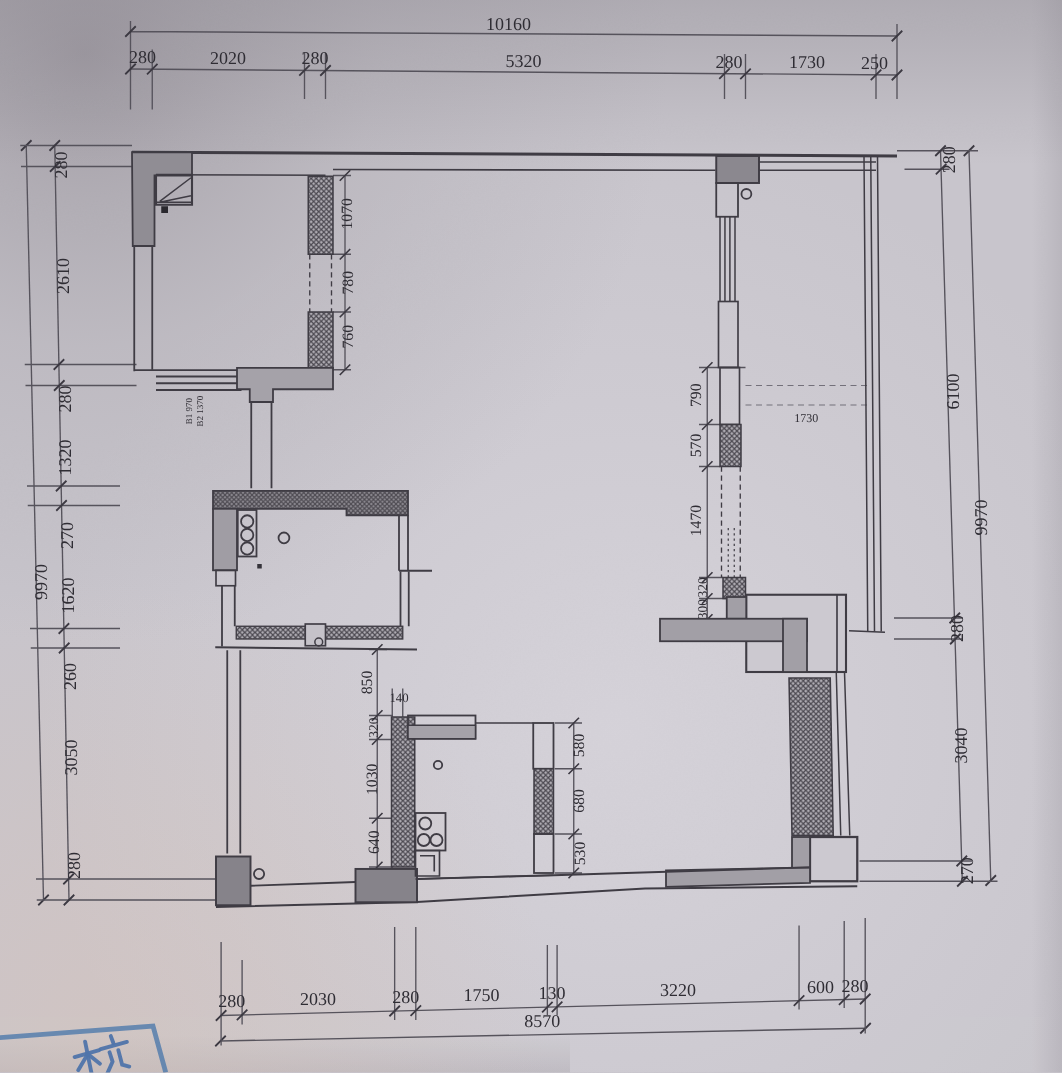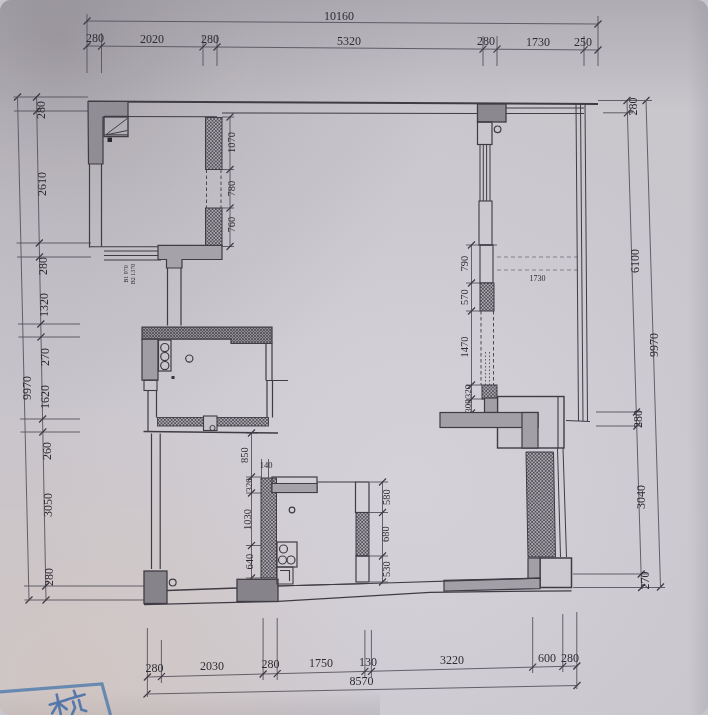--- a/index.html
+++ b/index.html
@@ -1,16 +1,16 @@
 <!DOCTYPE html>
 <html><head>
 <meta charset="utf-8">
 <style>
 html,body{margin:0;padding:0;background:#c8c5cc;}
-#photo{position:relative;width:708px;height:715px;overflow:hidden;font-family:"Liberation Serif",serif;border-radius:11px;}
+#photo{position:relative;width:708px;height:715px;overflow:hidden;font-family:"Liberation Serif",serif;}
 svg text{font-family:"Liberation Serif",serif;fill:#2f2d34;}
 </style>
 </head>
 <body>
 
 <div id="photo">
 <svg width="708" height="715" viewBox="0 0 708 715">
 <defs>
 <pattern id="xh" width="3.4" height="3.4" patternUnits="userSpaceOnUse">
 <rect width="3.4" height="3.4" fill="#aeabb2"></rect>

